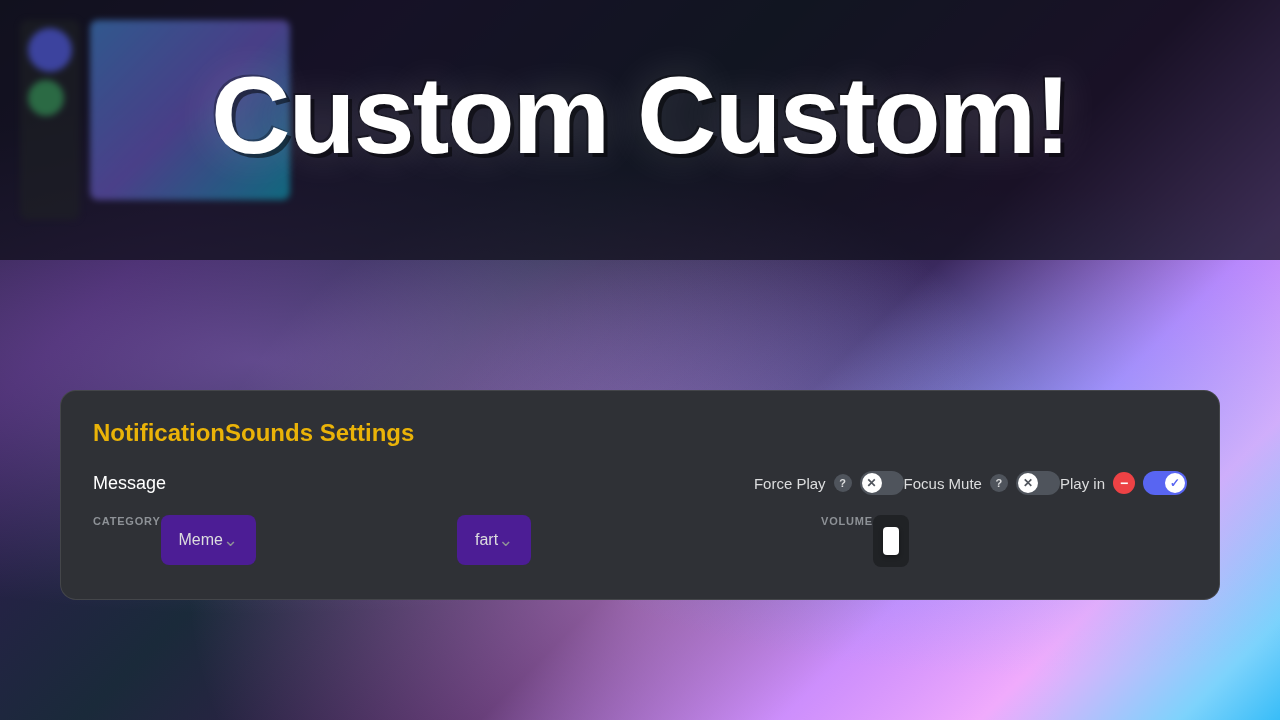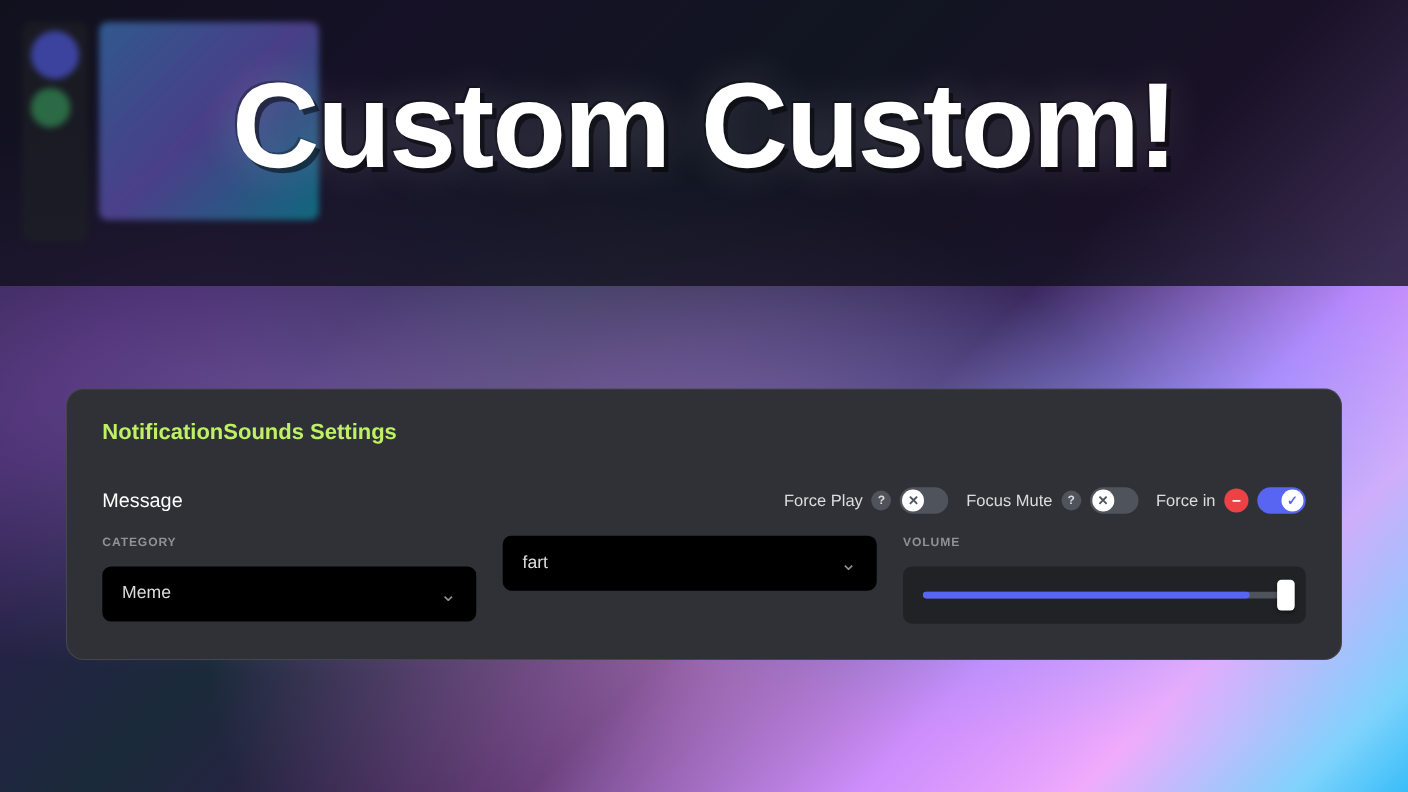--- a/index.html
+++ b/index.html
@@ -119,44 +119,43 @@
       transform: translateX(-50%);
       width: 1160px;
       background: #2f3136;
       border-radius: 16px;
       border: 1px solid rgba(255,255,255,0.1);
       padding: 28px 32px 32px;
       z-index: 20;
     }
 
     .panel-title {
-      font-size: 20px;
+      font-size: 24px;
       font-weight: 600;
-      color: #bef264;
-      margin-bottom: 38px;
+      color: #eab308;
+      margin-bottom: 24px;
     }
 
     .message-row {
       display: flex;
       align-items: center;
       margin-bottom: 20px;
     }
 
     .message-label {
       font-size: 18px;
       font-weight: 400;
       color: #ffffff;
       flex: 0 0 auto;
     }
 
     .controls-right {
       margin-left: auto;
       display: flex;
       align-items: center;
-      gap: 16px;
     }
 
     .control-group {
       display: flex;
       align-items: center;
       gap: 8px;
     }
 
     .control-label {
       font-size: 15px;
@@ -258,47 +257,46 @@
 
     
     .controls-row {
       display: flex;
       align-items: flex-start;
       gap: 24px;
     }
 
     .field-group {
       display: flex;
-      flex-direction: column;
-      gap: 16px;
+      flex-direction: row;
+      gap: 0;
     }
 
     .field-group.category {
       flex: 0 0 340px;
     }
 
     .field-group.sound {
       flex: 0 0 340px;
     }
 
     .field-group.volume {
       flex: 1;
-      justify-content: center;
     }
 
     .field-label {
       font-size: 11px;
       font-weight: 700;
       color: #8e9297;
       letter-spacing: 0.8px;
       text-transform: uppercase;
     }
 
     .dropdown {
-      background: #000000;
+      background: #4c1d95;
       border-radius: 8px;
       padding: 14px 18px;
       display: flex;
       align-items: center;
       justify-content: space-between;
       cursor: pointer;
       color: #dcddde;
       font-size: 16px;
       font-weight: 400;
     }
@@ -391,21 +389,21 @@
         <span class="control-label">Focus Mute</span>
         <div class="help-icon">?</div>
         <div class="toggle-off">
           <div class="toggle-knob">
             <span class="x-icon">✕</span>
           </div>
         </div>
       </div>
 
       <div class="control-group">
-        <span class="control-label">Force in</span>
+        <span class="control-label">Play in</span>
         <div class="mute-minus">−</div>
         <div class="toggle-on">
           <div class="toggle-knob">
             <span class="check-icon">✓</span>
           </div>
         </div>
       </div>
 
     </div>
   </div>

